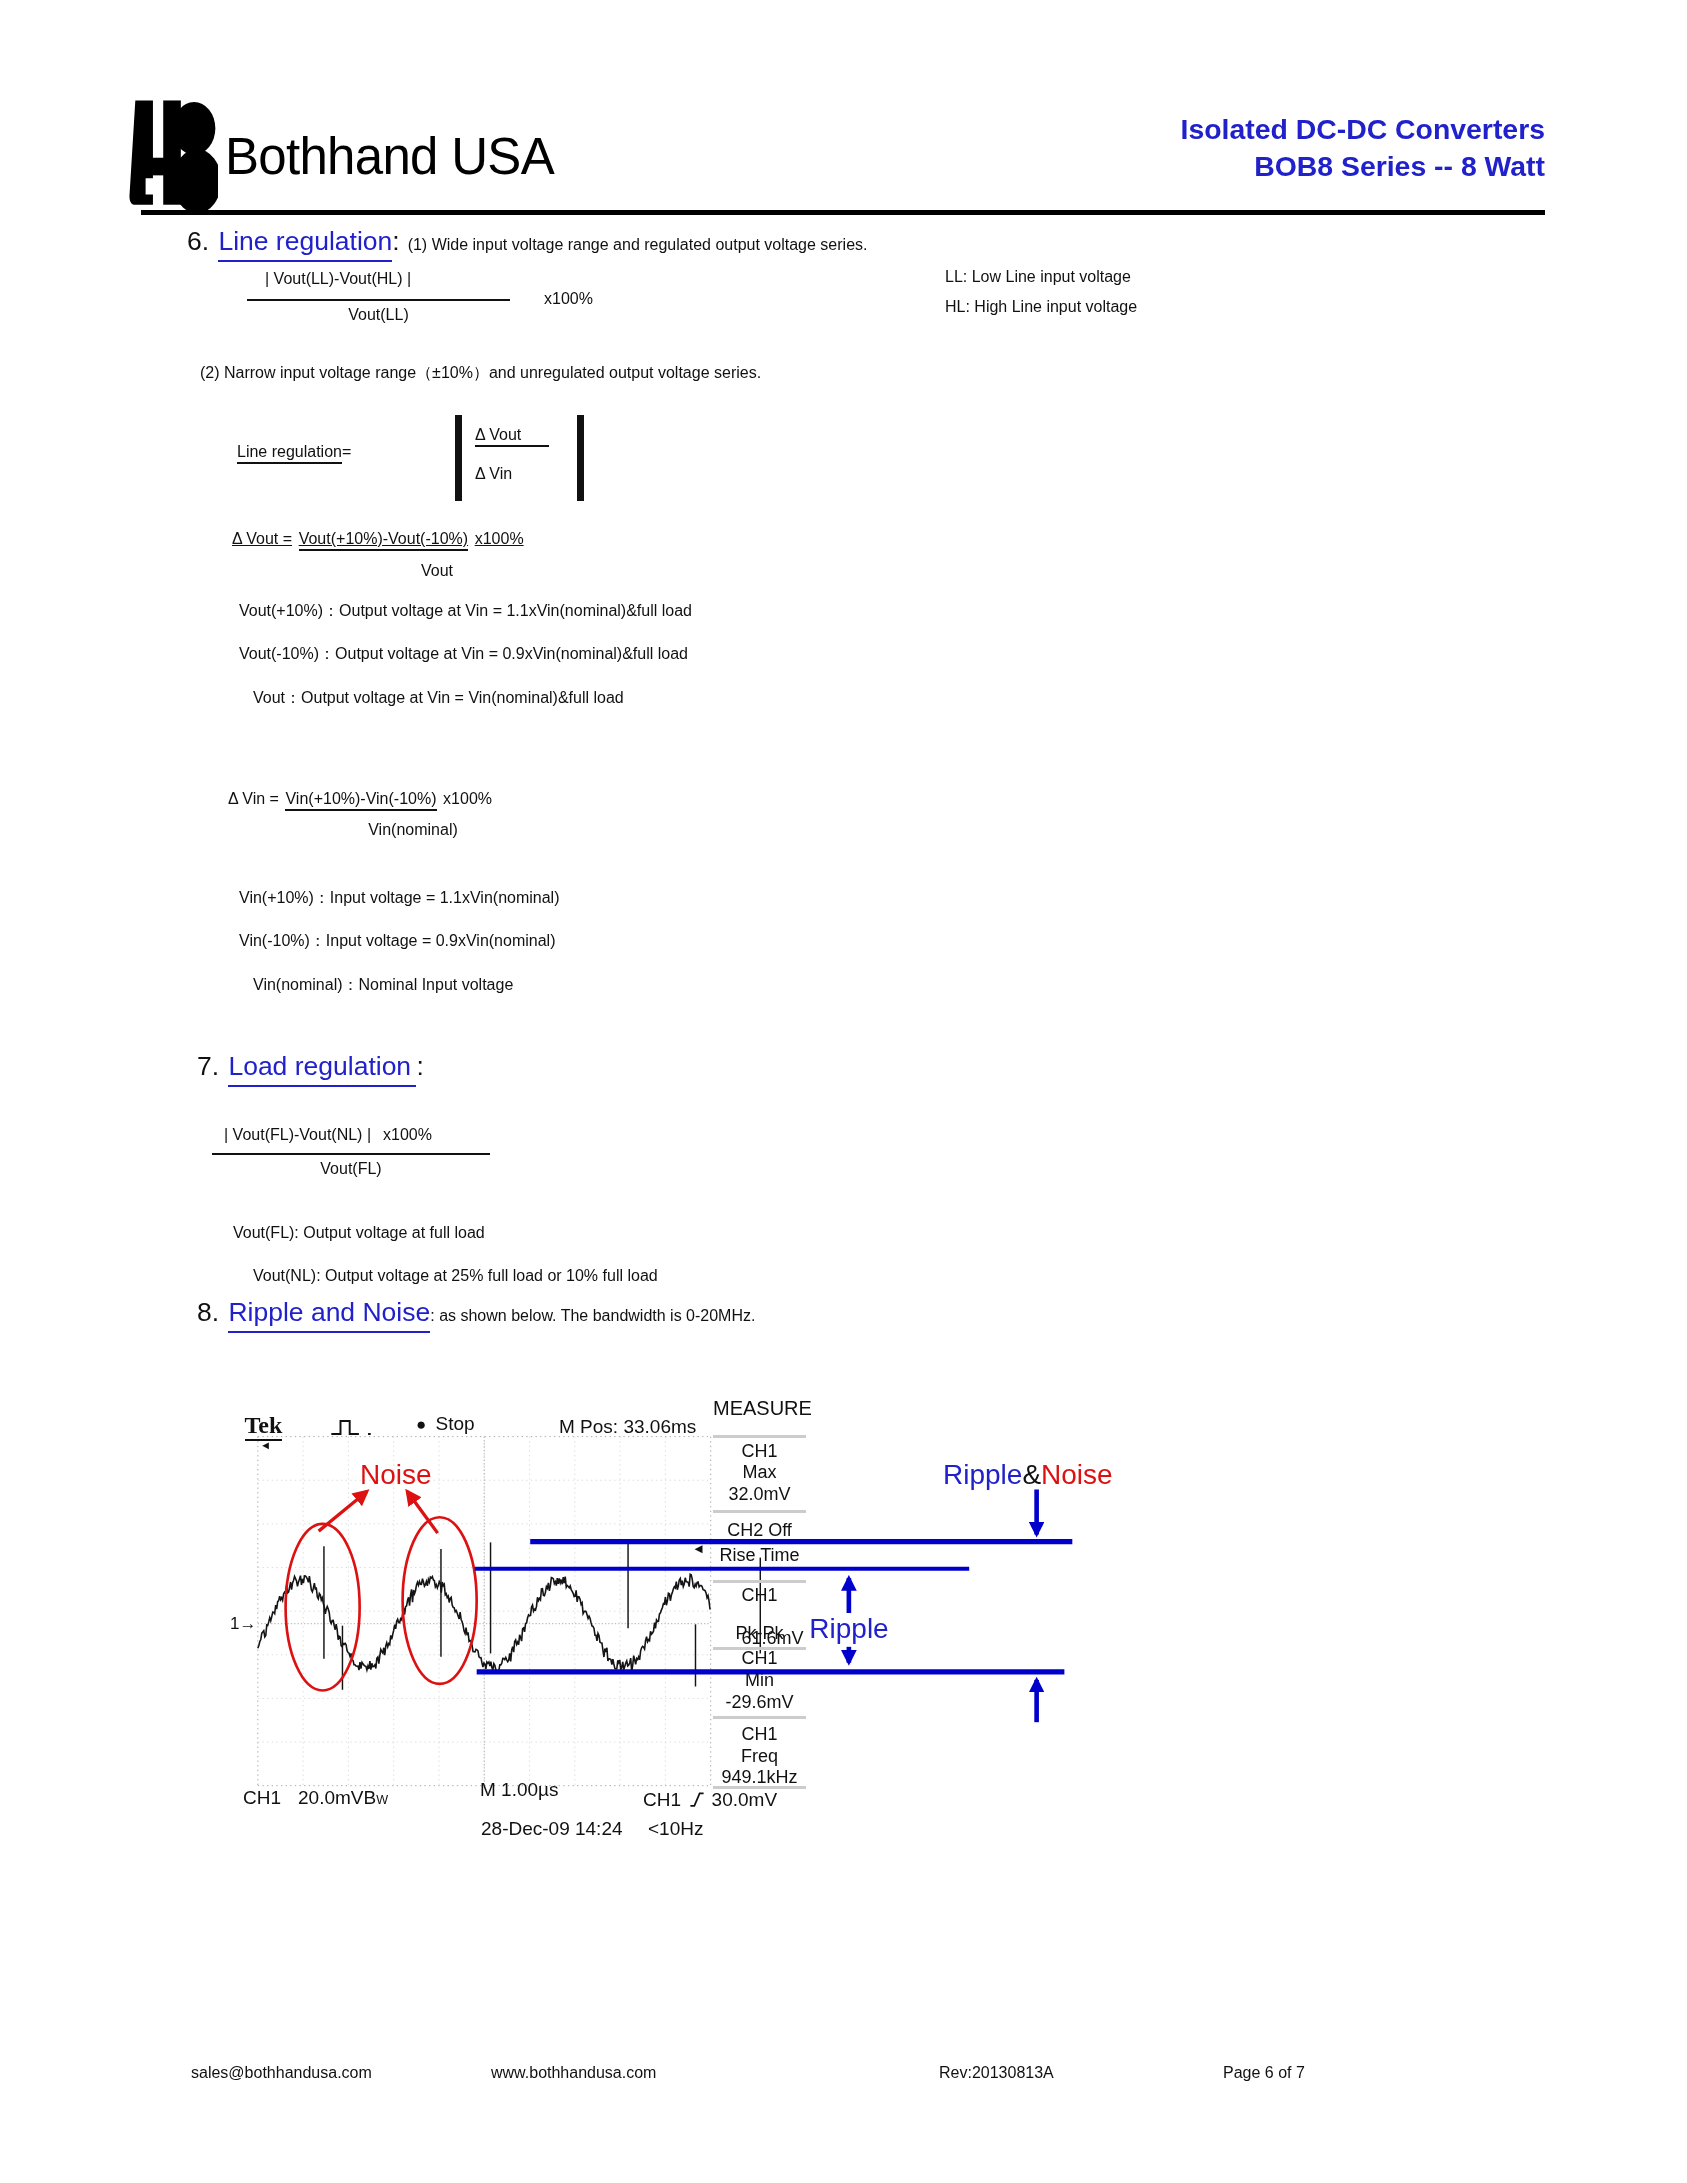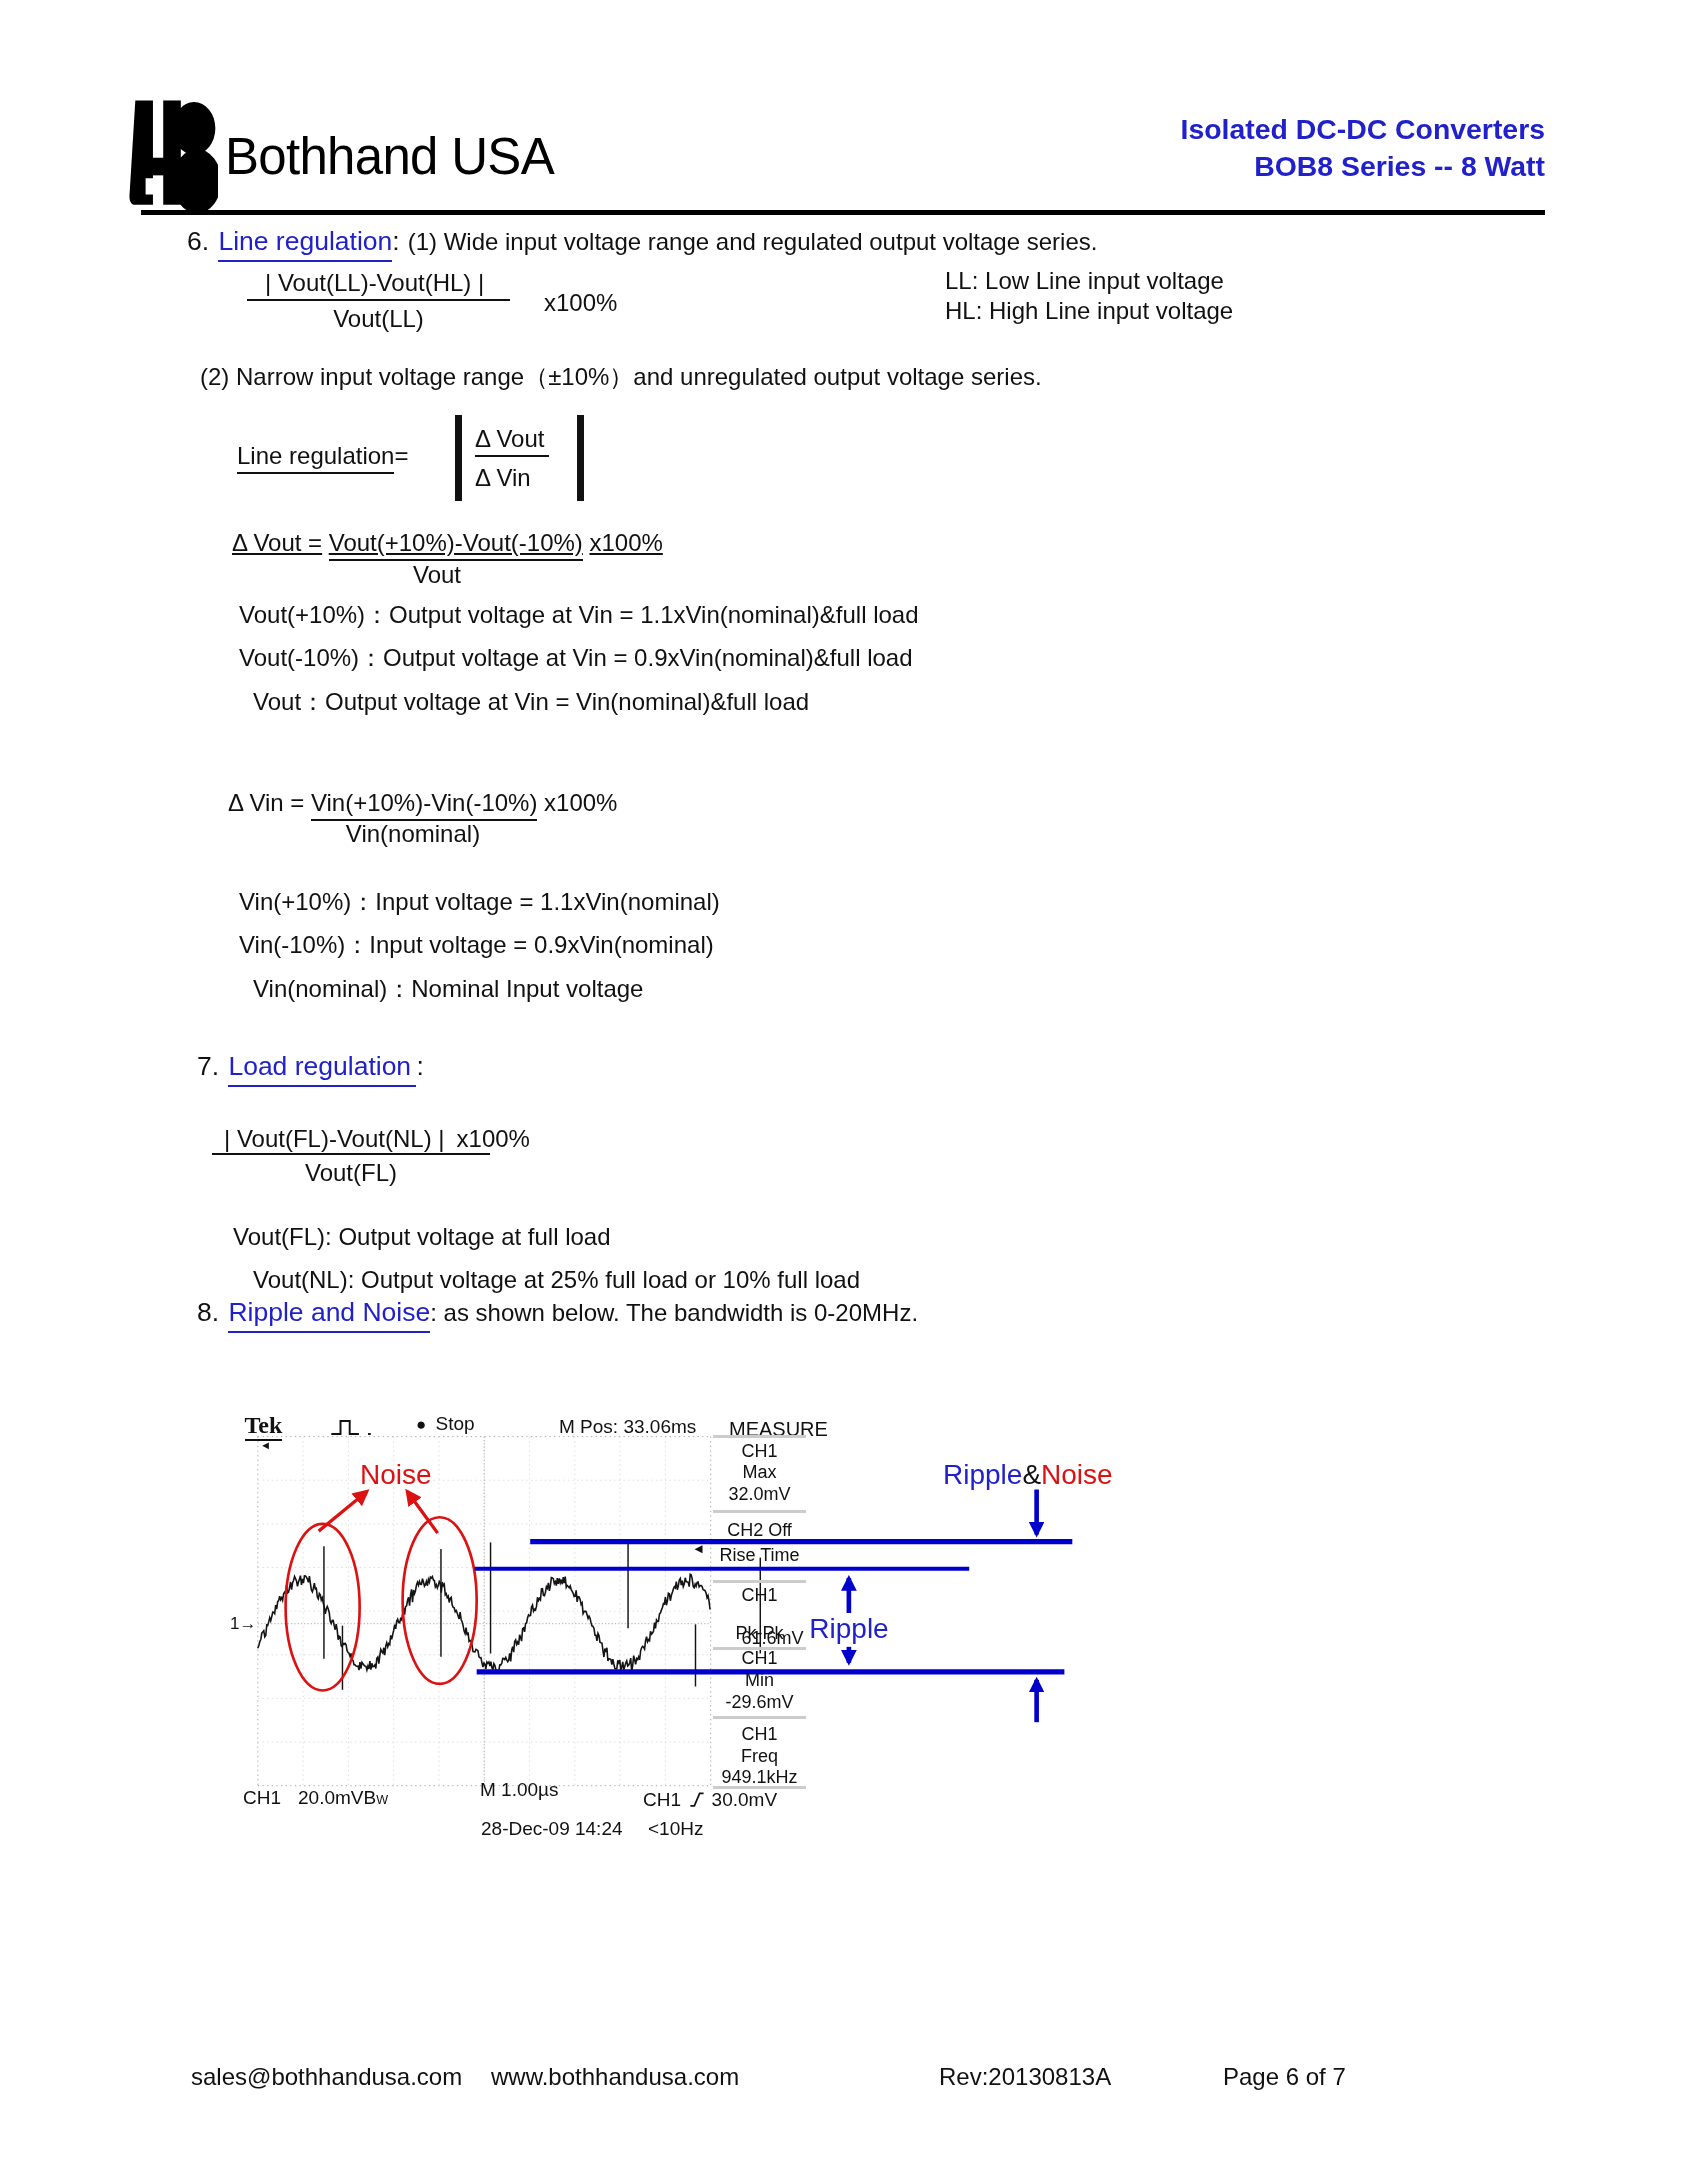--- a/index.html
+++ b/index.html
@@ -1,19 +1,19 @@
 <!DOCTYPE html>
 <html style="font-size:10.6px"><head>
 <meta charset="utf-8">
 <style>
   html,body{margin:0;padding:0;background:#888;}
   #page{position:relative;width:1687px;height:2183px;background:#ffffff;
         font-family:"Liberation Sans", sans-serif;color:#111;overflow:hidden;}
   .abs{position:absolute;}
-  .t33{font-size:24px;line-height:1.2;white-space:nowrap;}
+  .t33{font-size:16px;line-height:1.2;white-space:nowrap;}
   .t29{font-size:19px;line-height:1.15;white-space:nowrap;}
   .t40{font-size:26.5px;line-height:1.2;white-space:nowrap;}
   .blue{color:#2121CC;}
   .red{color:#DD1111;}
   .bluelink{color:#2121CC;border-bottom:2.6px solid #2121CC;padding-bottom:2px;}
   .baseline-row{display:flex;align-items:baseline;}
   .frac-bar{background:#111;height:2px;}
   .underlined{border-bottom:2px solid #111;padding-bottom:1.3px;}
   .center{text-align:center;}
   .vbar{background:#111;width:6.6px;}
@@ -190,21 +190,21 @@
     <svg class="abs" style="left:112px;top:28px;" width="42" height="21" viewBox="0 0 64 32">
       <path d="M4,26 h12 v-20 h14 v20 h14" fill="none" stroke="#111" stroke-width="3"></path>
       <path d="M2,26 h4 M58,26 h4" stroke="#111" stroke-width="3"></path>
     </svg>
     <div class="abs baseline-row scope-txt" style="left:198px;top:24px;">
       <span style="font-size:17px;">●</span>
       <span style="width:9.3px;"></span>
       <span class="t29">Stop</span>
     </div>
     <div class="abs t29 scope-txt" style="left:341px;top:26.5px;">M Pos: 33.06ms</div>
-    <div class="abs scope-txt" style="left:495px;top:29px;font-size:20px;margin-left:16px;">MEASURE</div>
+    <div class="abs scope-txt" style="left:495px;top:8px;font-size:20px;">MEASURE</div>
 
     <div class="abs scope-txt" style="left:12px;top:225px;font-size:17px;">1→</div>
 
     <div class="sep" style="top:46px;"></div>
     <div class="sep" style="top:121px;"></div>
     <div class="sep" style="top:191px;"></div>
     <div class="sep" style="top:258px;"></div>
     <div class="sep" style="top:327px;"></div>
     <div class="sep" style="top:397px;"></div>
 

